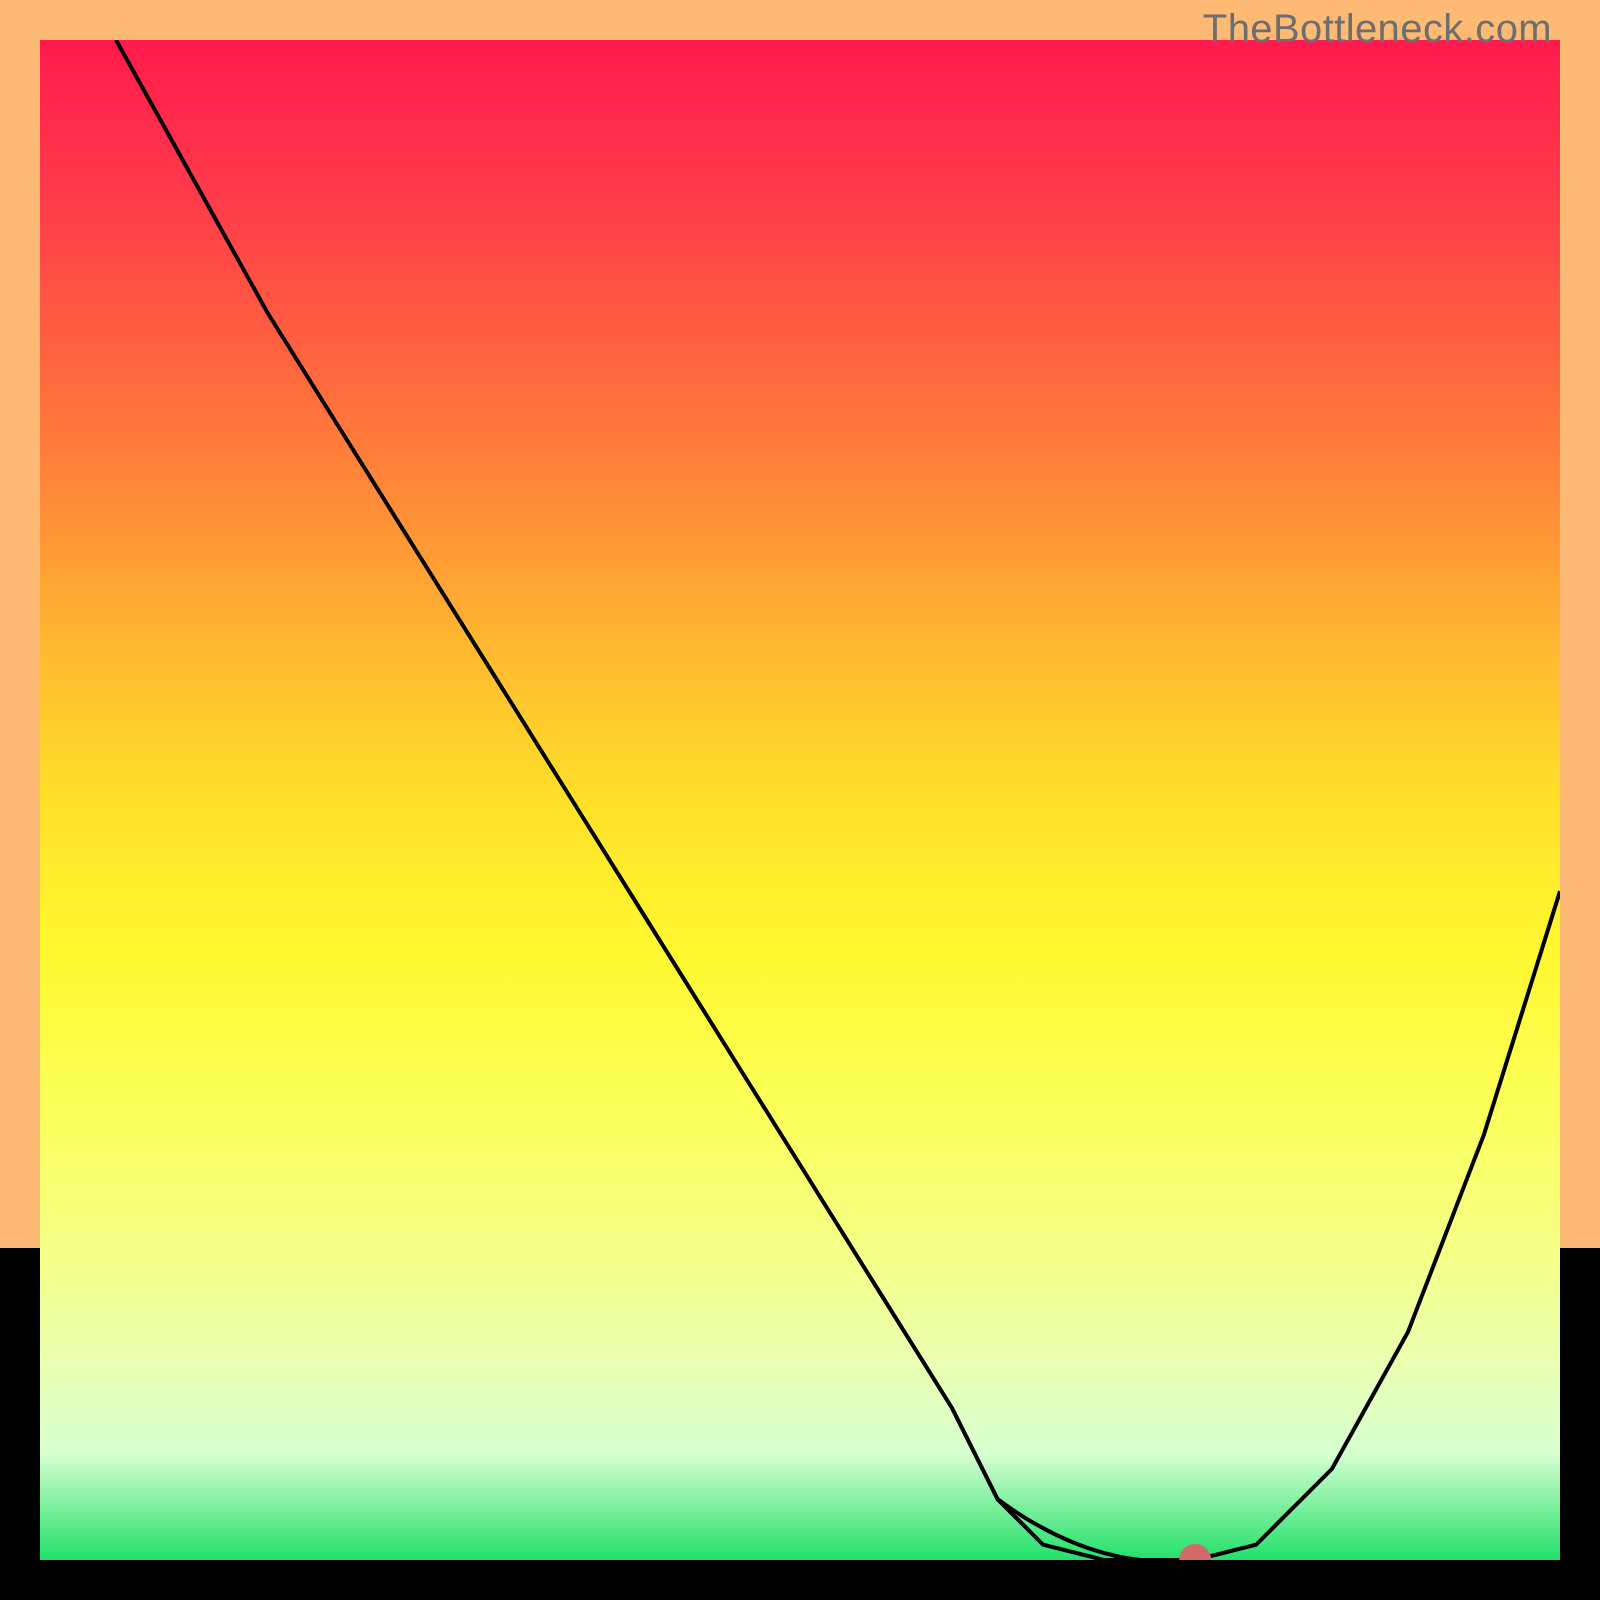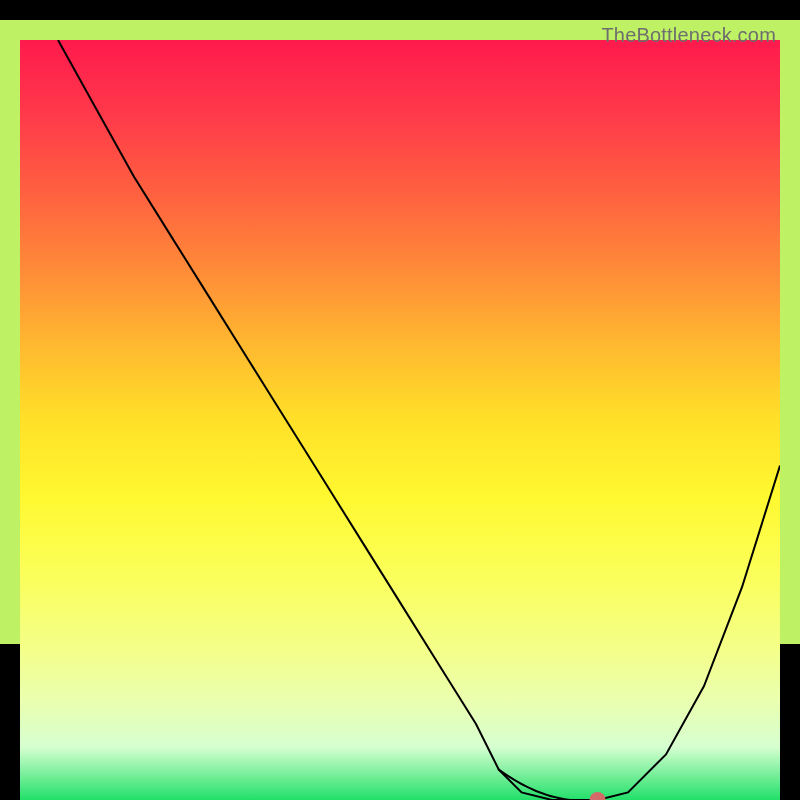--- a/index.html
+++ b/index.html
@@ -1,16 +1,16 @@
 <!DOCTYPE html>
 <html><head>
 <meta charset="utf-8">
 <style>
   html,body{margin:0;padding:0;width:800px;height:800px;background:#000;}
-  .stage{position:relative;width:800px;height:624px;background:#bef264;margin-top:20px;}
+  .stage{position:relative;width:800px;height:624px;background:#fdba74;}
   .plot{
     position:absolute;
     left:20px;top:20px;
     width:760px;height:760px;
     background:linear-gradient(to bottom,
       #ff1a4d 0%,
       #ff3a4a 10%,
       #ff6040 20%,
       #ff8a38 30%,
       #ffb830 40%,

